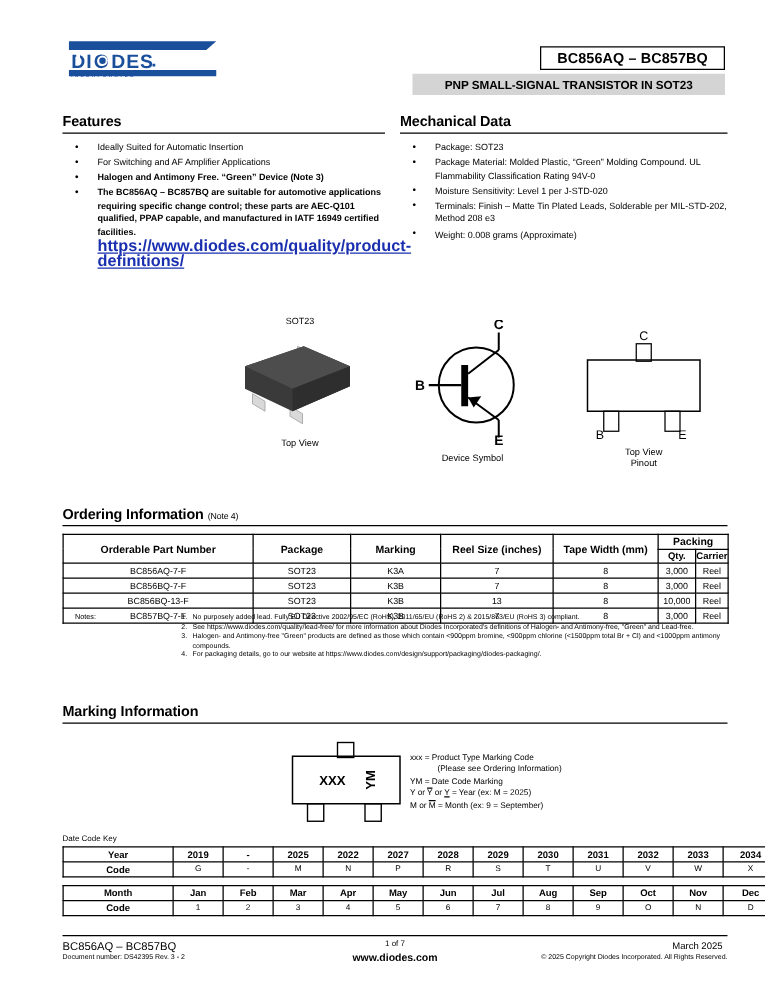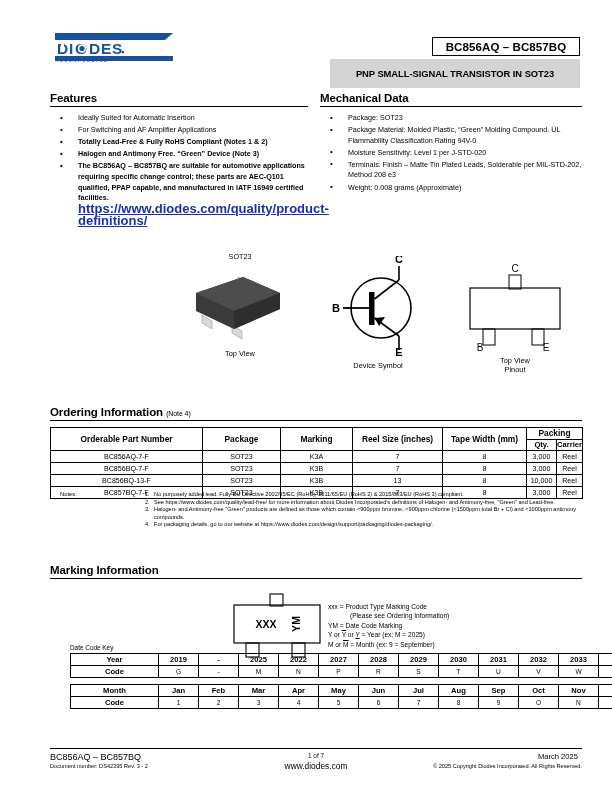--- a/index.html
+++ b/index.html
@@ -61,21 +61,21 @@
     display: flex;
     align-items: center;
     justify-content: center;
     font-size: 11.5px;
     font-weight: bold;
     letter-spacing: 0.1px;
   }
   .subtitle-bar {
     position: absolute;
     left: 330px; top: 59px;
-    width: 250px; height: 29px;
+    width: 250px; height: 17px;
     background: #d4d4d4;
     display: flex;
     align-items: center;
     justify-content: center;
     font-size: 9.4px;
     font-weight: bold;
     letter-spacing: -0.05px;
   }
 
   
@@ -226,23 +226,22 @@
     font-size: 6.6px;
     line-height: 9.4px;
   }
   .mark-legend .indent { padding-left: 22px; }
   .ovl { text-decoration: overline; }
   .unl { text-decoration: underline; }
 
   
   .datecode {
     position: absolute;
-    left: 50px; top: 644px;
+    left: 50px; top: 668px;
     width: 532px;
-    margin-left: 20px;
   }
   .dc-title {
     font-size: 6.4px;
     margin-bottom: 2px;
   }
   table.dc {
     border-collapse: collapse;
     width: 532px;
     table-layout: fixed;
     margin-bottom: 6px;
@@ -287,21 +286,21 @@
   }
   .foot-mid-1 {
     position: absolute; left: 0; right: 0; top: 0;
     text-align: center;
     font-size: 6.4px;
   }
   .foot-mid-2 {
     position: absolute; left: 0; right: 0; top: 9px;
     text-align: center;
     font-size: 8.4px;
-    font-weight: normal;
+    font-weight: bold;
   }
   .foot-right-1 {
     position: absolute; right: 4px; top: 0;
     font-size: 7.6px;
   }
   .foot-right-2 {
     position: absolute; right: 0; top: 11px;
     font-size: 5.6px;
   }
 </style>
@@ -340,21 +339,20 @@
     <div class="title-box">BC856AQ – BC857BQ</div>
     <div class="subtitle-bar">PNP SMALL-SIGNAL TRANSISTOR IN SOT23</div>
   </div>
 
   <div class="col-left">
     <div class="sec-head">Features</div>
     <hr class="rule">
     <ul class="bullets">
       <li>Ideally Suited for Automatic Insertion</li>
       <li>For Switching and AF Amplifier Applications</li>
-      <li class="bold">Totally Lead-Free &amp; Fully RoHS Compliant (Notes 1 &amp; 2)</li>
       <li class="bold">Halogen and Antimony Free. “Green” Device (Note 3)</li>
       <li class="bold">
         <span>The BC856AQ – BC857BQ are suitable for automotive applications requiring specific change control; these parts are AEC-Q101 qualified, PPAP capable, and manufactured in IATF 16949 certified facilities.</span><br>
         <a class="link" href="#">https://www.diodes.com/quality/product-definitions/</a>
       </li>
     </ul>
   </div>
 
   <div class="col-right">
     <div class="sec-head">Mechanical Data</div>

